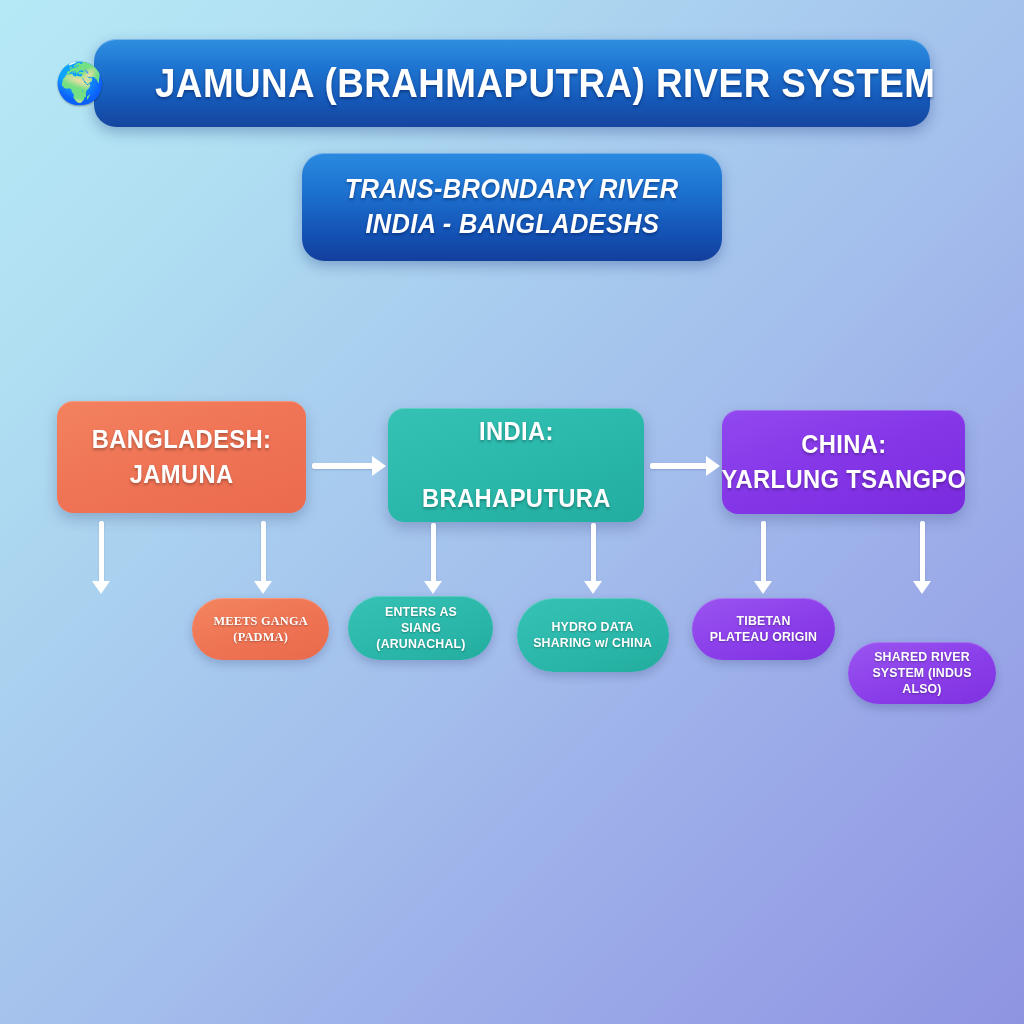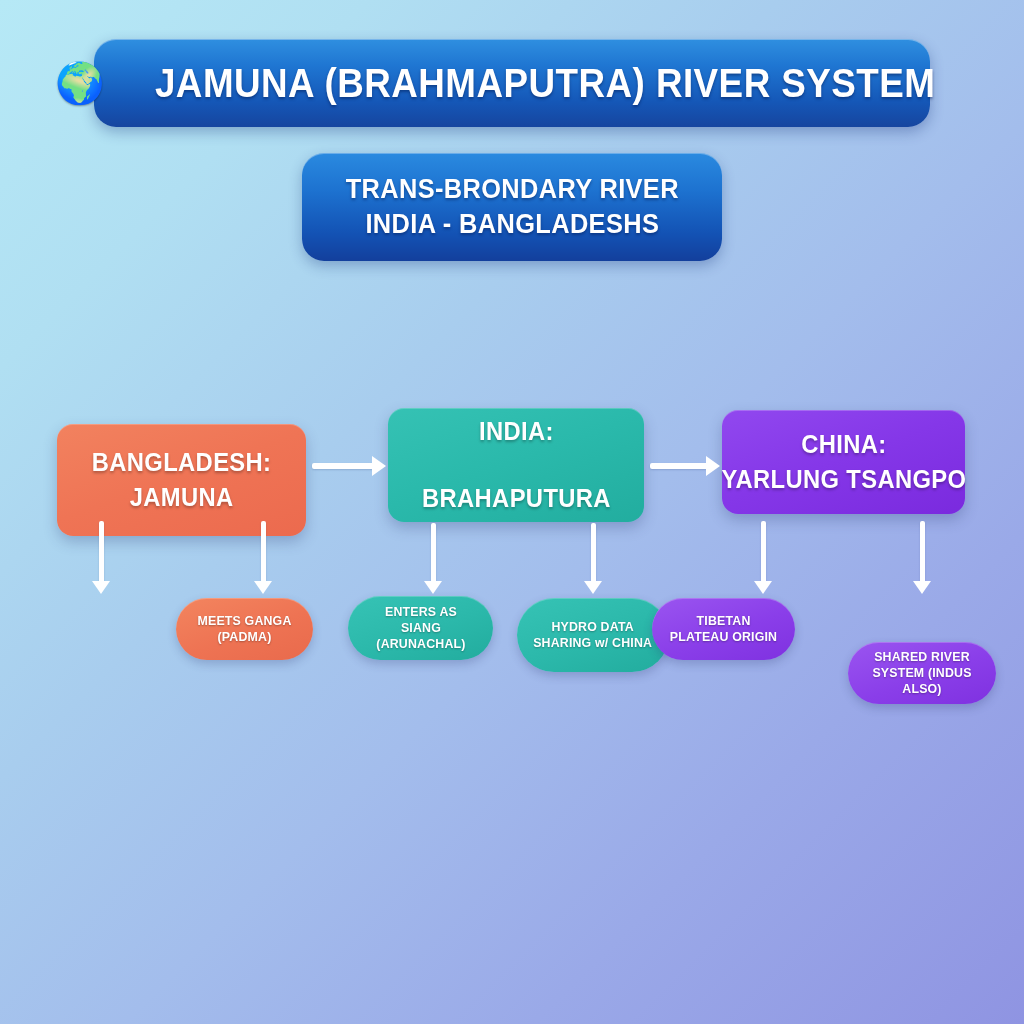--- a/index.html
+++ b/index.html
@@ -31,20 +31,21 @@
   }
 
   
   .subtitle-banner{
     position:absolute;left:302px;top:153px;width:420px;height:108px;
     border-radius:22px;
     background:linear-gradient(180deg,#2a8ae0 0%,#1d72d0 35%,#1352b4 75%,#133f9c 100%);
     box-shadow:0 5px 13px rgba(20,50,120,.30), inset 0 1px 0 rgba(255,255,255,.30);
     display:flex;flex-direction:column;align-items:center;justify-content:center;
     box-sizing:border-box;
+    font-style:italic;
   }
   .subtitle-line{
     color:#fff;font-size:27px;font-weight:700;letter-spacing:.4px;
     transform:scaleX(.94);white-space:nowrap;line-height:1.28;
     text-shadow:0 2px 3px rgba(0,20,70,.42);
   }
 
   
   .node{
     position:absolute;border-radius:16px;box-sizing:border-box;
@@ -55,21 +56,21 @@
   .node .l1{
     color:#fff;font-size:25px;font-weight:700;letter-spacing:.4px;
     transform:scaleX(.95);white-space:nowrap;line-height:1.42;
     text-shadow:0 2px 3px rgba(0,0,0,.28);
   }
   .node .l2{
     color:#fff;font-size:25px;font-weight:700;letter-spacing:.4px;
     transform:scaleX(.95);white-space:nowrap;line-height:1.42;
     text-shadow:0 2px 3px rgba(0,0,0,.28);
   }
-  .node-bd{left:57px;top:424px;width:249px;height:112px;
+  .node-bd{left:57px;top:401px;width:249px;height:112px;
     background:linear-gradient(160deg,#f2825f 0%,#ef7455 48%,#ec6a4e 100%);}
   .node-in{left:388px;top:408px;width:256px;height:114px;
     background:linear-gradient(160deg,#35c2b4 0%,#2ab9ab 48%,#22ad9f 100%);justify-content:space-between;}
   .node-cn{left:722px;top:410px;width:243px;height:104px;
     background:linear-gradient(160deg,#9148ef 0%,#8537e8 48%,#7a2ade 100%);}
 
   
   .pill{
     position:absolute;border-radius:999px;box-sizing:border-box;
     display:flex;align-items:center;justify-content:center;text-align:center;
@@ -79,24 +80,24 @@
   .pill span{
     color:#fff;font-size:13px;font-weight:700;letter-spacing:.2px;
     line-height:1.22;transform:scaleX(.95);display:block;
     text-shadow:0 1px 2px rgba(0,0,0,.3);
   }
   .pill-orange{background:linear-gradient(160deg,#f3855f 0%,#ee7353 55%,#e96a4c 100%);}
   .pill-teal{background:linear-gradient(160deg,#36c3b5 0%,#2bb8aa 55%,#22ac9e 100%);}
   .pill-purple{background:linear-gradient(160deg,#9a55f0 0%,#8a3ee9 55%,#7f31e0 100%);}
 
   .p1{left:28px;top:598px;width:147px;height:62px;}
-  .p2{left:176px;top:598px;width:137px;height:62px;}
+  .p2{left:192px;top:598px;width:137px;height:62px;font-family:Liberation Serif, serif;}
   .p3{left:348px;top:596px;width:145px;height:64px;}
   .p4{left:517px;top:598px;width:152px;height:74px;}
-  .p5{left:652px;top:598px;width:143px;height:62px;}
+  .p5{left:692px;top:598px;width:143px;height:62px;}
   .p6{left:848px;top:598px;width:148px;height:62px;margin-top:44px;}
 
   
   .h-arrow{position:absolute;height:6px;background:#ffffff;border-radius:2px;
     box-shadow:0 1px 2px rgba(30,50,110,.2);}
   .h-head{position:absolute;width:0;height:0;
     border-top:10px solid transparent;border-bottom:10px solid transparent;
     border-left:14px solid #ffffff;}
   .v-arrow{position:absolute;width:5px;background:#ffffff;border-radius:2px;
     box-shadow:0 1px 2px rgba(30,50,110,.2);}

